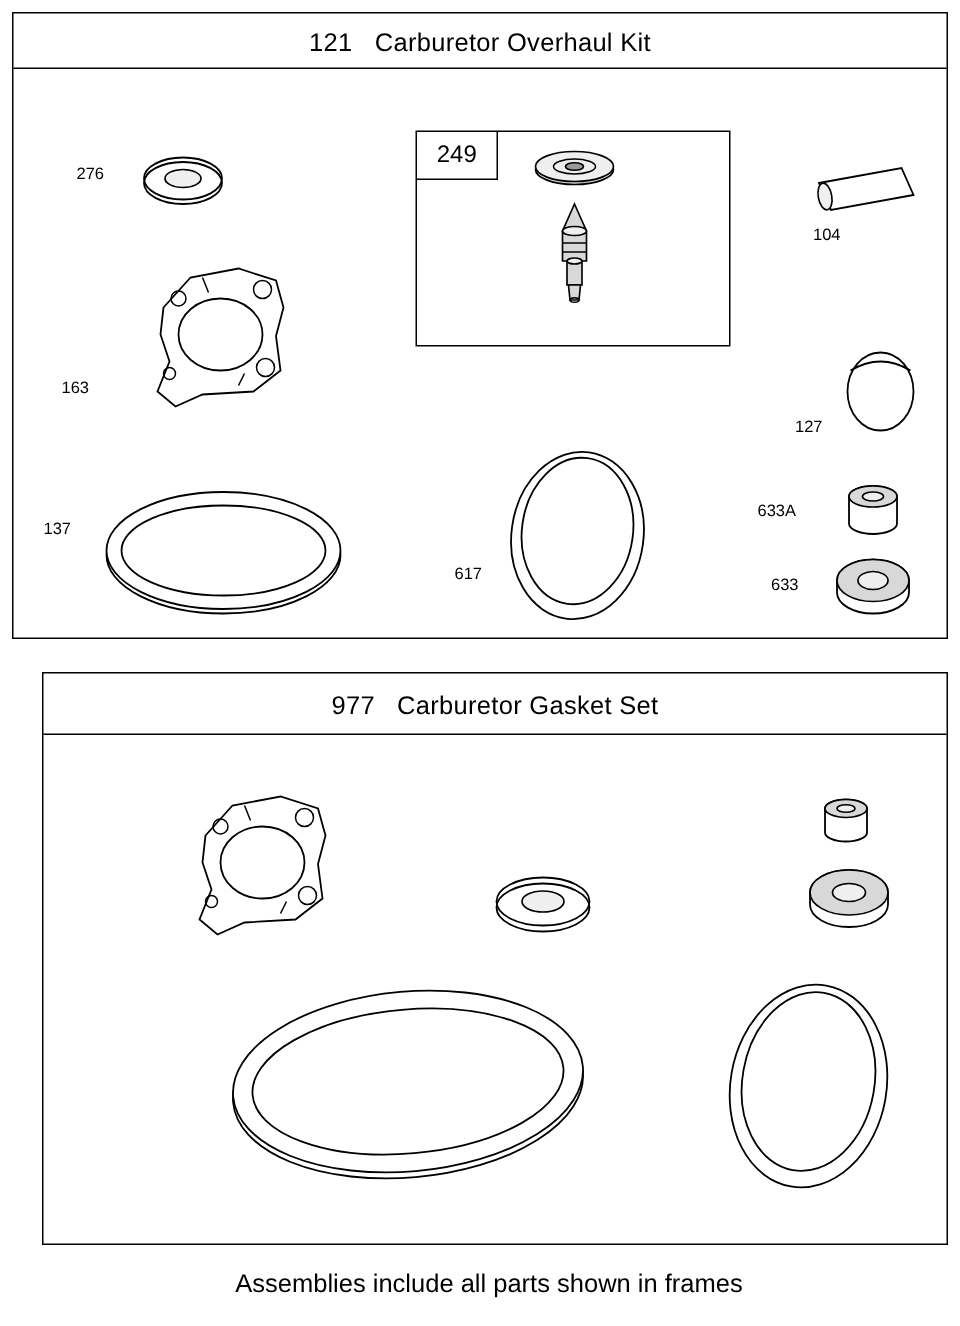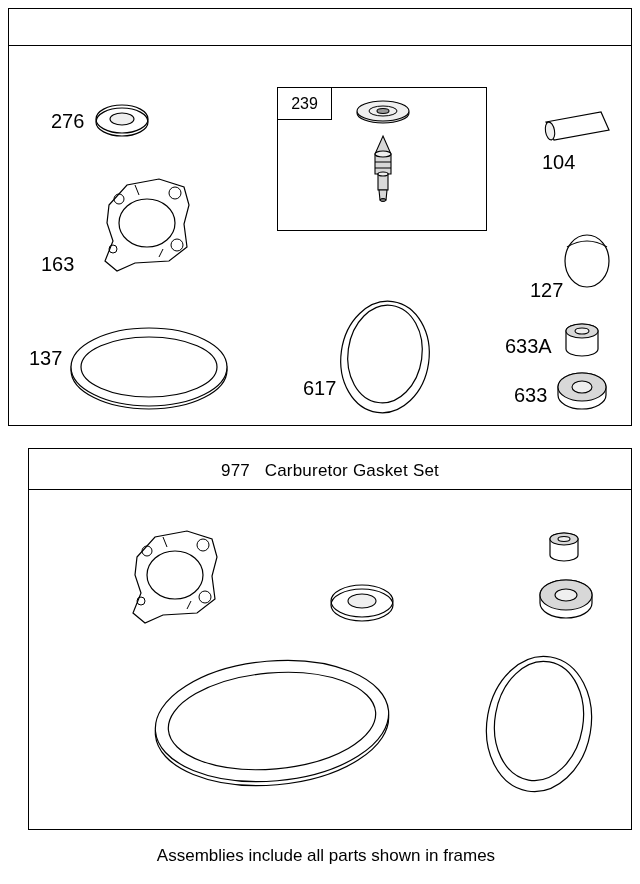--- a/index.html
+++ b/index.html
@@ -76,21 +76,21 @@
     border-right: 1.5px solid #000;
     border-bottom: 1.5px solid #000;
     box-sizing: border-box;
     display: flex;
     align-items: center;
     justify-content: center;
     font-size: 16px;
   }
   .callout {
     position: absolute;
-    font-size: 20px;
+    font-size: 11px;
     white-space: nowrap;
   }
   .footer {
     position: absolute;
     left: 0;
     right: 0;
     top: 846px;
     text-align: center;
     font-size: 17px;
     white-space: pre;
@@ -101,20 +101,21 @@
   .ln-thin { fill: none; stroke: #000; stroke-width: 1; }
   .fillwhite { fill: #ffffff; stroke: #000; stroke-width: 1.2; }
   .fillgrey { fill: #d8d8d8; stroke: #000; stroke-width: 1.1; }
   .filllight { fill: #efefef; stroke: #000; stroke-width: 1.1; }
   .filldark { fill: #9a9a9a; stroke: #000; stroke-width: 1.1; }
 </style>
 </head>
 <body>
 
 <div class="panel" id="panel-kit">
+  <div class="panel-title" id="kit-title">121   Carburetor Overhaul Kit</div>
   <div class="title-rule" id="kit-rule"></div>
 
   <svg width="624" height="418">
     <ellipse class="fillwhite" cx="113" cy="113" rx="26" ry="14"></ellipse>
     <ellipse class="ln" cx="113" cy="110" rx="26" ry="14"></ellipse>
     <ellipse class="filllight" cx="113" cy="110" rx="12" ry="6"></ellipse>
   </svg>
   <div class="callout" style="left:42px; top:101px;">276</div>
 
   <svg width="624" height="418">
@@ -162,21 +163,21 @@
   <div class="callout" style="left:496px; top:326px;">633A</div>
 
   <svg width="624" height="418">
     <path class="fillwhite" d="M549,378 a24,14 0 0,1 48,0 l0,8 a24,14 0 0,1 -48,0 Z"></path>
     <ellipse class="fillgrey" cx="573" cy="378" rx="24" ry="14"></ellipse>
     <ellipse class="filllight" cx="573" cy="378" rx="10" ry="6"></ellipse>
   </svg>
   <div class="callout" style="left:505px; top:375px;">633</div>
 
   <div class="subpanel" id="subpanel-134">
-    <div class="subpanel-label-box">239</div>
+    <div class="subpanel-label-box">249</div>
     <svg width="210" height="144">
       <ellipse class="fillgrey" cx="105" cy="25" rx="26" ry="10"></ellipse>
       <ellipse class="filllight" cx="105" cy="23" rx="26" ry="10"></ellipse>
       <ellipse class="ln-thin" cx="105" cy="23" rx="14" ry="5"></ellipse>
       <ellipse class="filldark" cx="105" cy="23" rx="6" ry="2.5"></ellipse>
       <path class="fillgrey" d="M105,48 L113,66 L113,86 L97,86 L97,66 Z"></path>
       <ellipse class="filllight" cx="105" cy="66" rx="8" ry="3"></ellipse>
       <path class="ln-thin" d="M97,74 L113,74"></path>
       <path class="ln-thin" d="M97,80 L113,80"></path>
       <path class="fillgrey" d="M100,86 L110,86 L110,102 L100,102 Z"></path>

